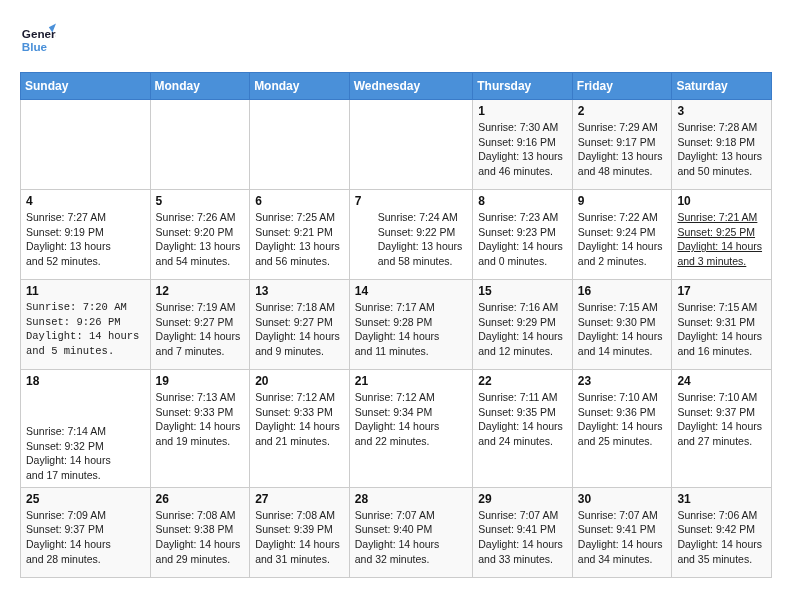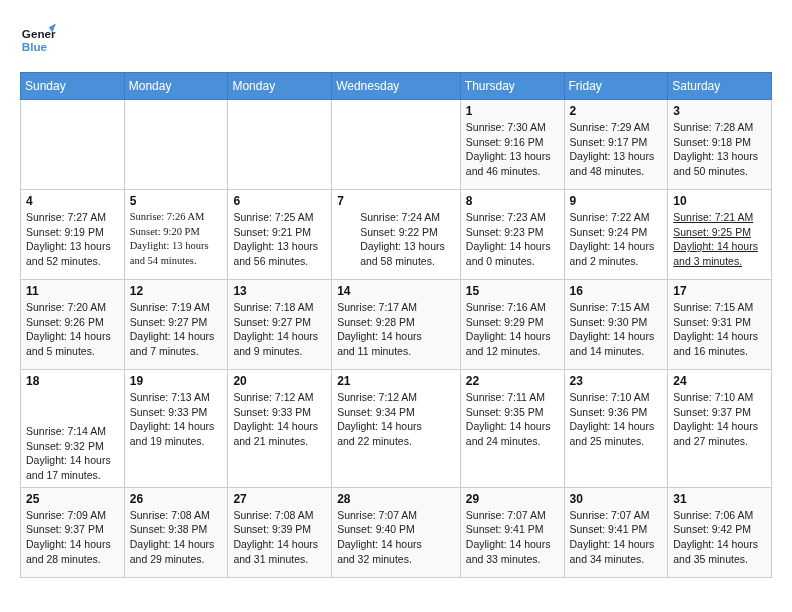--- a/index.html
+++ b/index.html
@@ -41,21 +41,21 @@
       width: 100%;
       border-collapse: collapse;
       font-size: 11px;
     }
     thead tr th {
       background: #4a90d9;
       color: #fff;
       padding: 6px 4px;
       text-align: left;
       font-size: 12px;
-      font-weight: normal;
+      font-weight: bold;
       border: 1px solid #3a7bc8;
     }
     tbody tr td {
       border: 1px solid #ccc;
       padding: 4px 5px;
       vertical-align: top;
       min-height: 80px;
       height: 90px;
       background: #fff;
     }
@@ -141,21 +141,21 @@
       <tr>
         <td>
           <div class="day-num">4</div>
           <div class="day-info" style="white-space: pre-line;">Sunrise: 7:27 AM
 Sunset: 9:19 PM
 Daylight: 13 hours
 and 52 minutes.</div>
         </td>
         <td>
           <div class="day-num">5</div>
-          <div class="day-info" style="white-space: pre-line; font-family: Liberation Serif, serif;">Sunrise: 7:26 AM
+          <div class="day-info" style="white-space: pre-line;">Sunrise: 7:26 AM
 Sunset: 9:20 PM
 Daylight: 13 hours
 and 54 minutes.</div>
         </td>
         <td>
           <div class="day-num">6</div>
           <div class="day-info" style="white-space: pre-line;">Sunrise: 7:25 AM
 Sunset: 9:21 PM
 Daylight: 13 hours
 and 56 minutes.</div>
@@ -185,21 +185,21 @@
           <div class="day-num">10</div>
           <div class="day-info" style="white-space: pre-line; text-decoration: underline;">Sunrise: 7:21 AM
 Sunset: 9:25 PM
 Daylight: 14 hours
 and 3 minutes.</div>
         </td>
       </tr>
       <tr>
         <td>
           <div class="day-num">11</div>
-          <div class="day-info" style="white-space: pre-line;">Sunrise: 7:20 AM
+          <div class="day-info" style="white-space: pre-line; font-family: Liberation Mono, monospace;">Sunrise: 7:20 AM
 Sunset: 9:26 PM
 Daylight: 14 hours
 and 5 minutes.</div>
         </td>
         <td>
           <div class="day-num">12</div>
           <div class="day-info" style="white-space: pre-line;">Sunrise: 7:19 AM
 Sunset: 9:27 PM
 Daylight: 14 hours
 and 7 minutes.</div>

